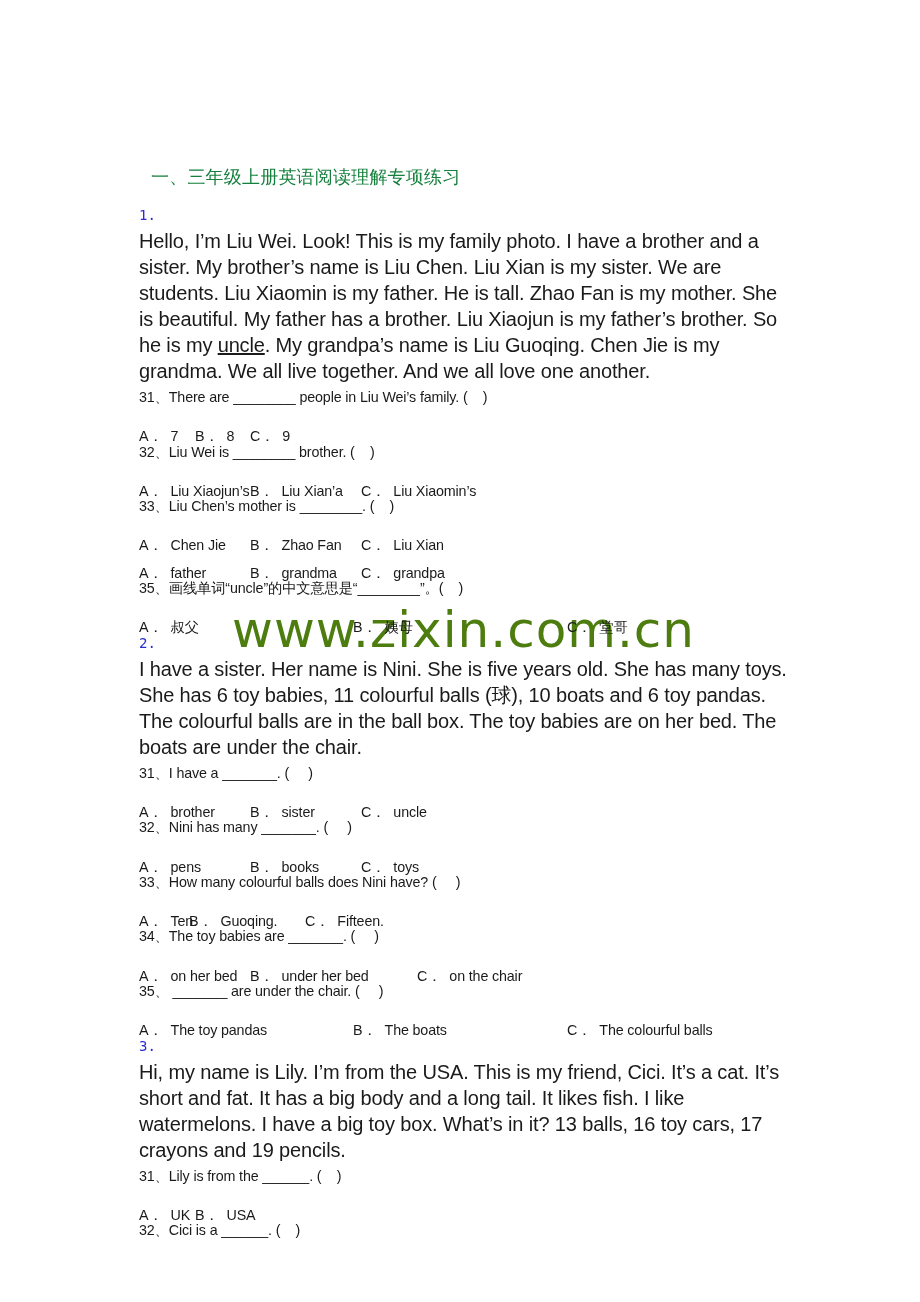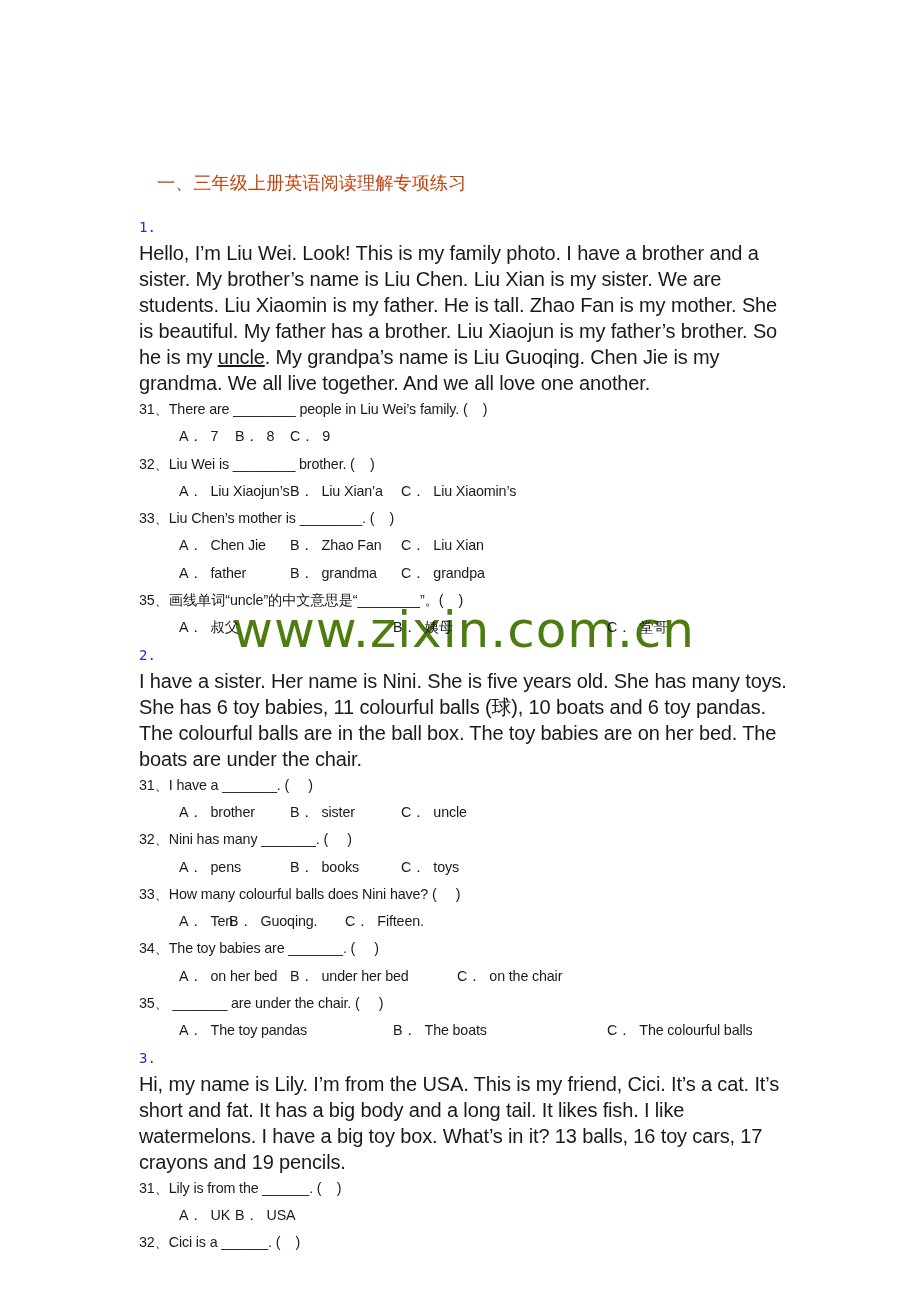--- a/index.html
+++ b/index.html
@@ -19,22 +19,22 @@
       position: absolute;
       left: 139px;
       top: 152px;
       width: 650px;
     }
     .section-title {
       font-family: "DejaVu Sans", sans-serif;
       font-size: 18px;
       line-height: 26px;
       height: 26px;
-      margin: 18px;
-      color: #c2410c;
+      margin: 12px;
+      color: #15803d;
       font-weight: normal;
       letter-spacing: 0.2px;
     }
     .qnum {
       color: #2b2bd6;
       font-size: 14px;
       line-height: 26px;
       height: 26px;
       font-family: "DejaVu Sans Mono", monospace;
     }
@@ -57,23 +57,22 @@
     .opts {
       position: relative;
       font-size: 14.3px;
       line-height: 27.3px;
       height: 27.3px;
       white-space: pre;
       letter-spacing: -0.15px;
     }
     .opt {
       position: absolute;
-      top: 0;
+      top: 12px;
       white-space: pre;
-      margin-left: 40px;
     }
     .opt .letter {
       display: inline-block;
       margin-right: 8px;
     }
     .watermark {
       position: absolute;
       left: 232px;
       top: 600px;
       font-family: "DejaVu Sans", sans-serif;

